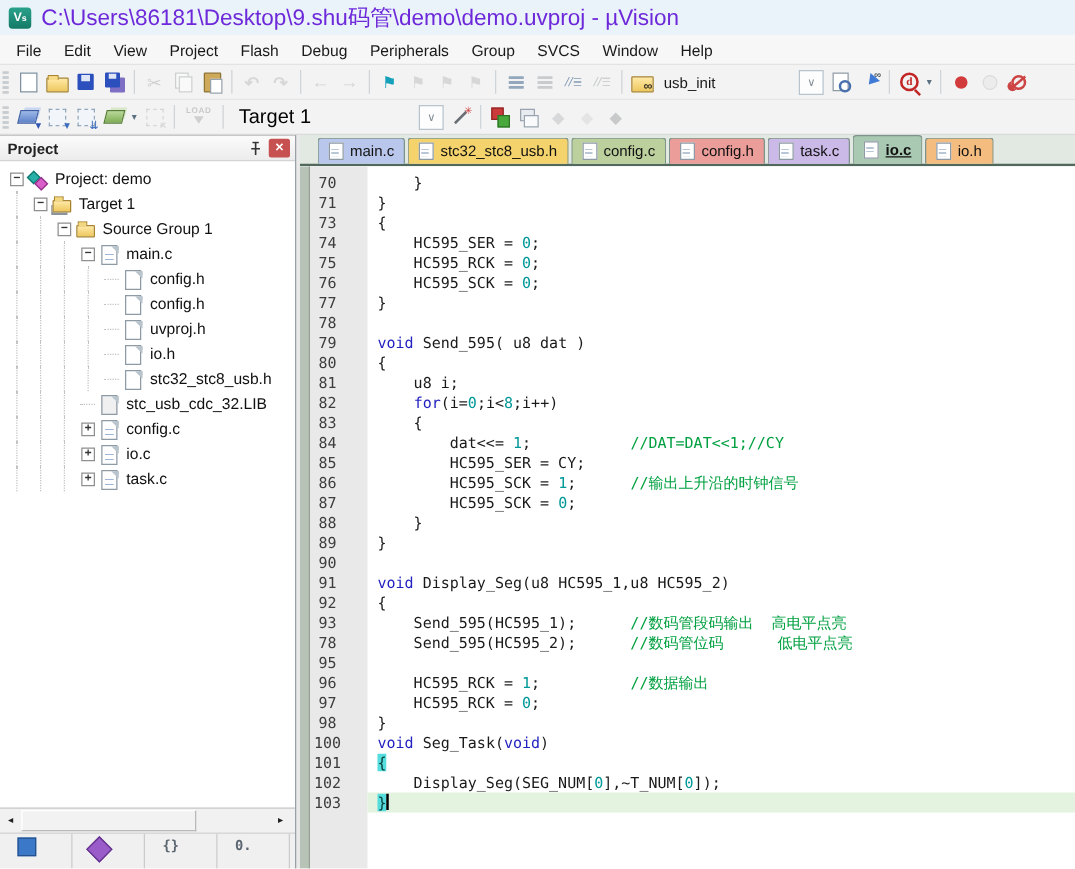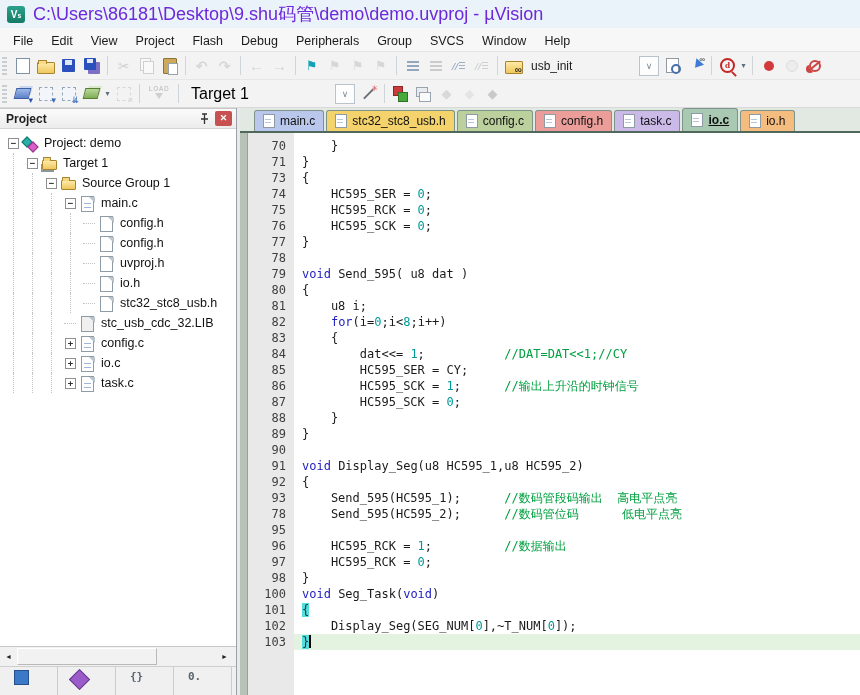--- a/index.html
+++ b/index.html
@@ -152,21 +152,21 @@
   .tab.active{height:22px;font-weight:700}
   .tab.active .tlab{text-decoration:underline}
   .tdoc{width:10px;height:12px;background:#fff;border:1px solid #8e9aa4;flex:none;
         background-image:repeating-linear-gradient(to bottom,transparent 0 2px,#b9c6d6 2px 3px);
         background-size:6px 8px;background-position:1px 2px;background-repeat:no-repeat}
   .codearea{position:absolute;left:0;top:25px;right:0;bottom:0;background:#fff;overflow:hidden}
   .marginstrip{position:absolute;left:0;top:0;bottom:0;width:7px;background:#b7c3b7;border-right:1px solid #95a295}
   .gutterbg{position:absolute;left:8px;top:0;bottom:0;width:46px;background:#e9e9e9}
   .lines{position:absolute;left:8px;top:0;right:0;bottom:0;padding-top:5px}
   .line{display:flex;height:16px;font:12px/16px "DejaVu Sans Mono",monospace}
-  .ln{width:46px;text-align:right;padding-right:8px;color:#3d3d3d;flex:none;box-sizing:border-box}
+  .ln{width:46px;text-align:center;padding-right:18px;color:#3d3d3d;flex:none;box-sizing:border-box}
   .code{white-space:pre;padding-left:8px;flex:1;color:#1a1a1a}
   .line.cur .code{background:#e4f3e0}
   .sk{color:#2222c0}.sn{color:#009898}.sc{color:#00a040}
   .sm{background:#55dcdc;color:#09403c}
   .cursor{display:inline-block;width:2px;height:13px;background:#000;vertical-align:-2px}
 </style>
 </head>
 <body>
 
 <div id="app">

